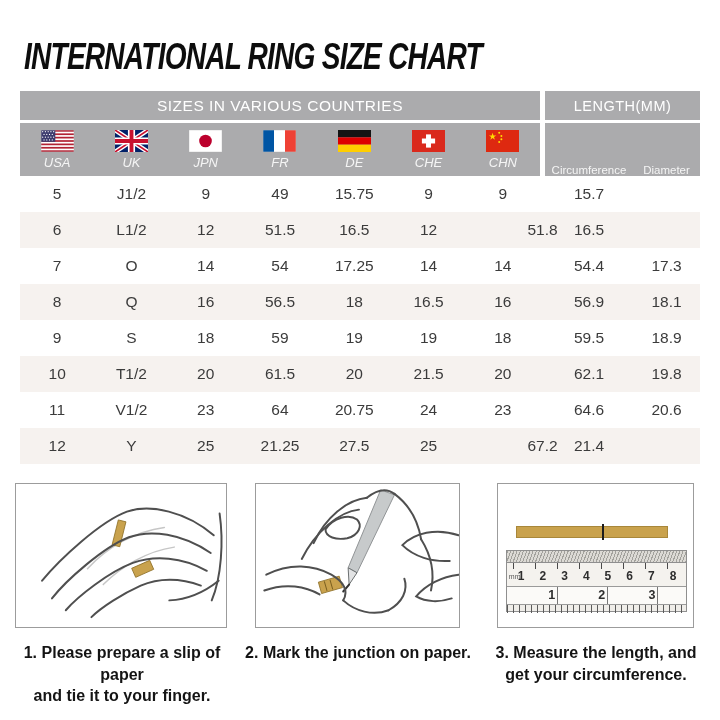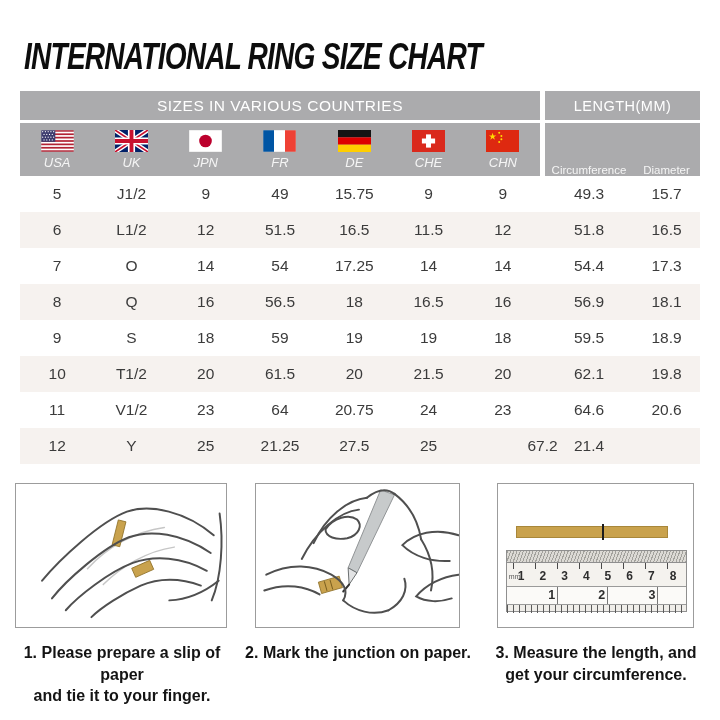--- a/index.html
+++ b/index.html
@@ -182,30 +182,28 @@
 
     <div class="trow">
       <div class="cell">5</div>
       <div class="cell">J1/2</div>
       <div class="cell">9</div>
       <div class="cell">49</div>
       <div class="cell">15.75</div>
       <div class="cell">9</div>
       <div class="cell">9</div>
       <div class="cellgap"></div>
-      <div class="cell">49.3</div>
       <div class="cell">15.7</div>
     </div>
     <div class="trow alt">
       <div class="cell">6</div>
       <div class="cell">L1/2</div>
       <div class="cell">12</div>
       <div class="cell">51.5</div>
       <div class="cell">16.5</div>
-      <div class="cell">11.5</div>
       <div class="cell">12</div>
       <div class="cellgap"></div>
       <div class="cell">51.8</div>
       <div class="cell">16.5</div>
     </div>
     <div class="trow">
       <div class="cell">7</div>
       <div class="cell">O</div>
       <div class="cell">14</div>
       <div class="cell">54</div>

